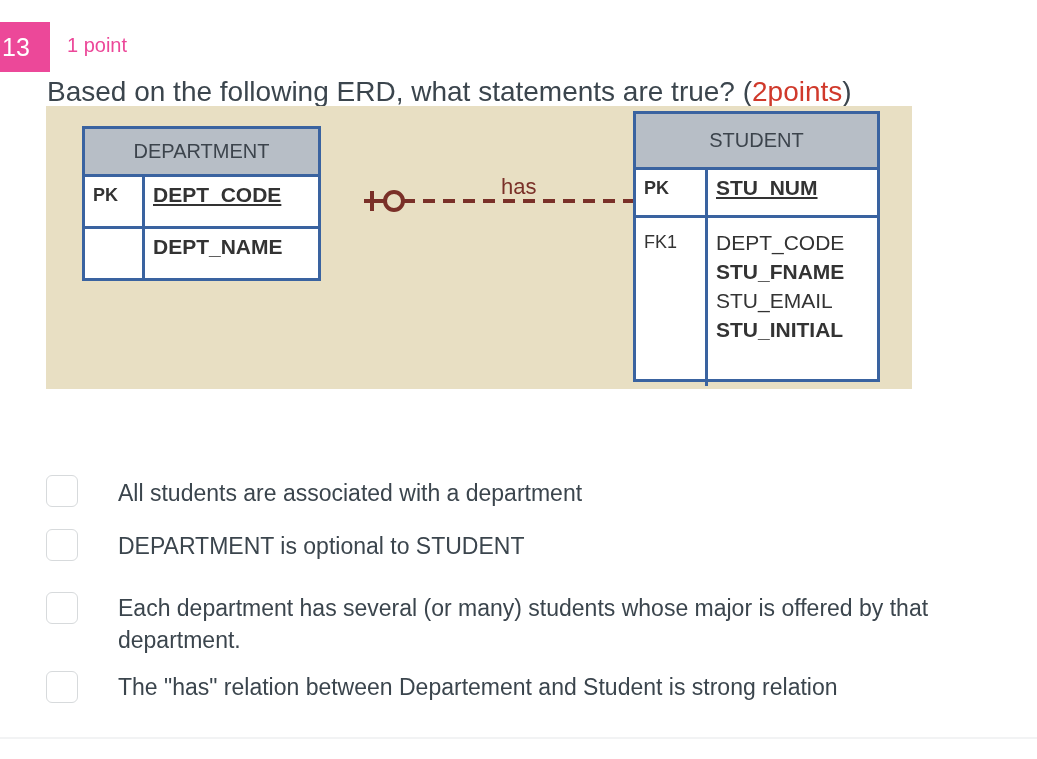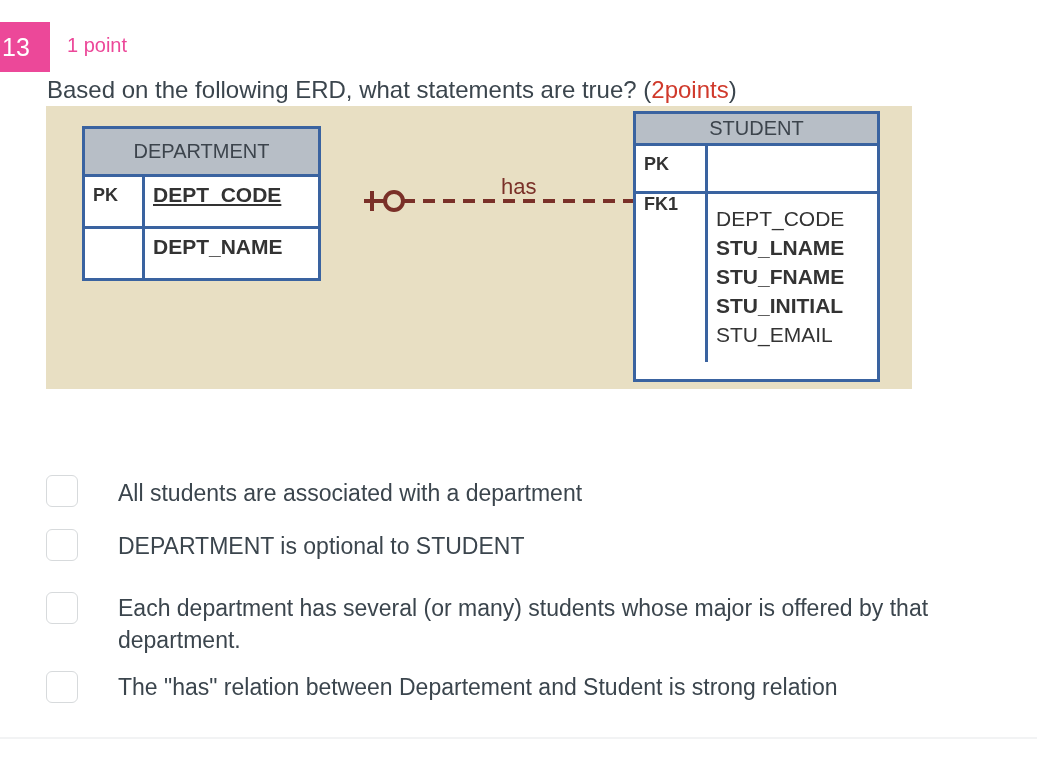--- a/index.html
+++ b/index.html
@@ -1,21 +1,21 @@
 <!DOCTYPE html>
 <html><head>
 <meta charset="utf-8">
 <style>
   html, body { margin:0; padding:0; background:#ffffff; }
   body { width:1037px; height:759px; position:relative; overflow:hidden;
          font-family:"Liberation Sans", sans-serif; color:#2d3b45; }
   .qnum { position:absolute; left:0; top:22px; width:50px; height:50px; background:#ec4899;
           color:#ffffff; font-size:25px; display:flex; align-items:center; padding-left:2px; box-sizing:border-box; }
   .points { position:absolute; left:67px; top:34px; font-size:20px; color:#ec4899; }
-  .prompt { position:absolute; left:47px; top:76px; font-size:24px; color:#3b454d; white-space:nowrap; }
+  .prompt { position:absolute; left:47px; top:76px; font-size:28px; color:#3b454d; white-space:nowrap; }
   .prompt .red { color:#d0392b; }
   .erd { position:absolute; left:46px; top:106px; width:866px; height:283px; background:#e8dfc3; }
   .tbl { position:absolute; border:3px solid #3a63a0; background:#ffffff; box-sizing:border-box; }
   .thead { background:#b7bec6; color:#3c444c; font-size:20px; display:flex; align-items:center; justify-content:center;
            border-bottom:3px solid #3a63a0; box-sizing:border-box; }
   .row { display:flex; border-bottom:3px solid #3a63a0; box-sizing:border-box; }
   .row:last-child { border-bottom:none; }
   .kcol { width:60px; border-right:3px solid #3a63a0; font-weight:bold; font-size:18px; color:#333;
           padding:8px 0 0 8px; box-sizing:border-box; }
   .fcol { flex:1; padding:6px 0 0 8px; font-size:21px; font-weight:bold; color:#333; box-sizing:border-box; }
@@ -61,32 +61,32 @@
       <line x1="39" y1="30" x2="272" y2="30" stroke-dasharray="12,8"></line>
       <circle cx="281" cy="30" r="9"></circle>
       <line x1="290" y1="30" x2="318" y2="30"></line>
       <line x1="295" y1="30" x2="318" y2="18"></line>
       <line x1="295" y1="30" x2="318" y2="42"></line>
     </g>
   </svg>
   <div class="has">has</div>
 
   <div class="tbl" style="left:587px; top:5px; width:247px; height:271px;">
-    <div class="thead" style="height:32px;">STUDENT</div>
+    <div class="thead" style="height:56px;">STUDENT</div>
     <div class="row" style="height:48px;">
       <div class="kcol" style="width:72px;">PK</div>
+      <div class="fcol"><span class="u">STU_NUM</span></div>
     </div>
     <div class="row" style="height:168px;">
-      <div class="kcol" style="width:72px; font-weight:bold; padding-top:0;">FK1</div>
+      <div class="kcol" style="width:72px; font-weight:normal; padding-top:14px;">FK1</div>
       <div class="fcol" style="padding-top:10px;">
         <span class="line norm">DEPT_CODE</span>
-        <span class="line">STU_LNAME</span>
         <span class="line">STU_FNAME</span>
+        <span class="line norm">STU_EMAIL</span>
         <span class="line">STU_INITIAL</span>
-        <span class="line norm">STU_EMAIL</span>
       </div>
     </div>
   </div>
 </div>
 
 <div class="options">
   <div class="opt" style="top:3px;">
     <div class="cb"></div>
     <div class="otext" style="top:2px;">All students are associated with a department</div>
   </div>

